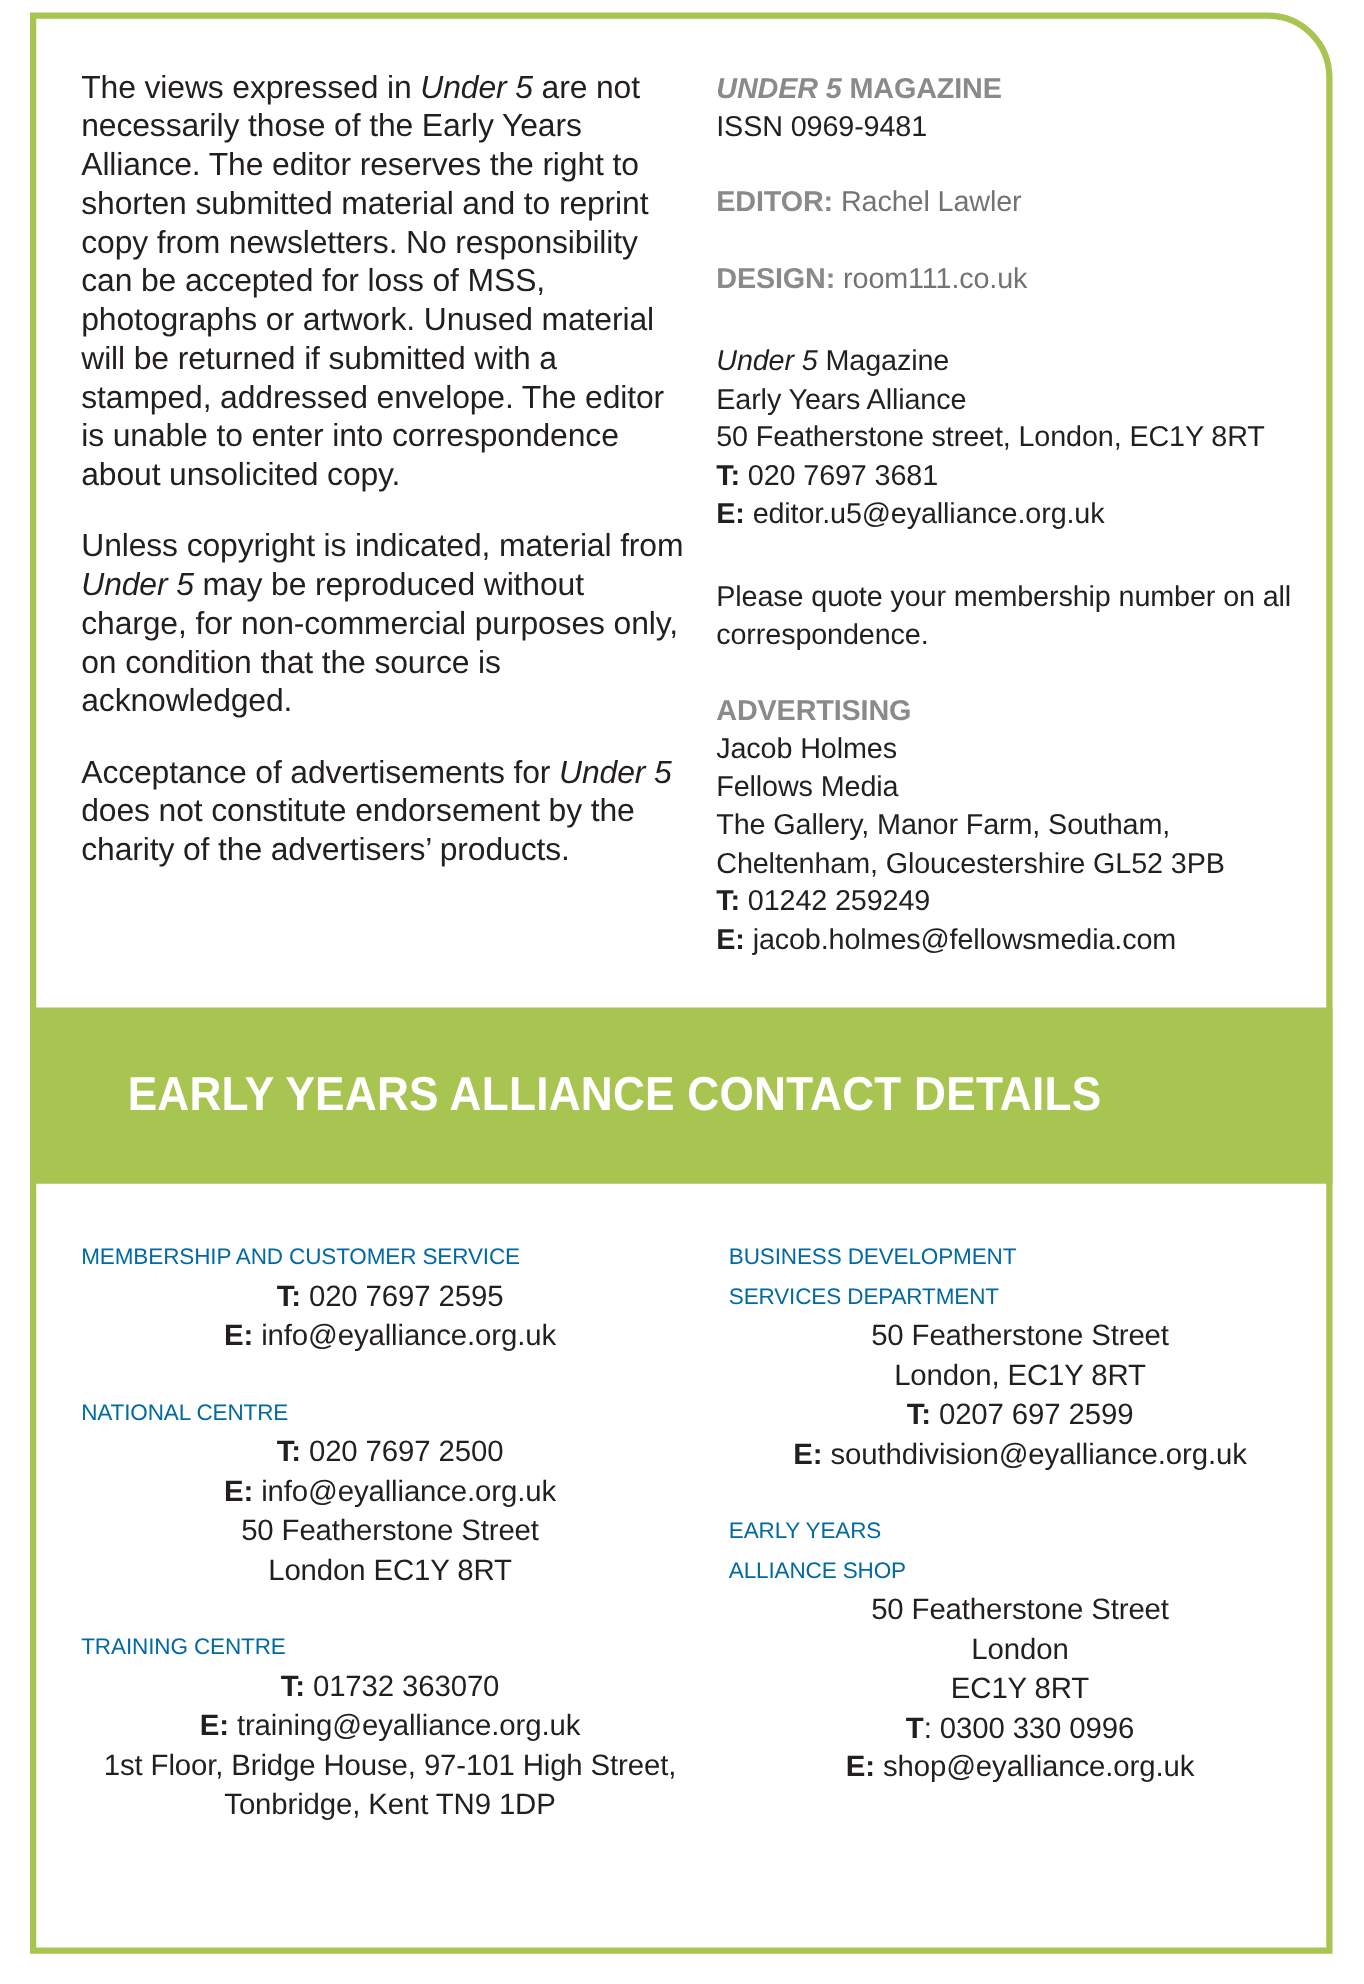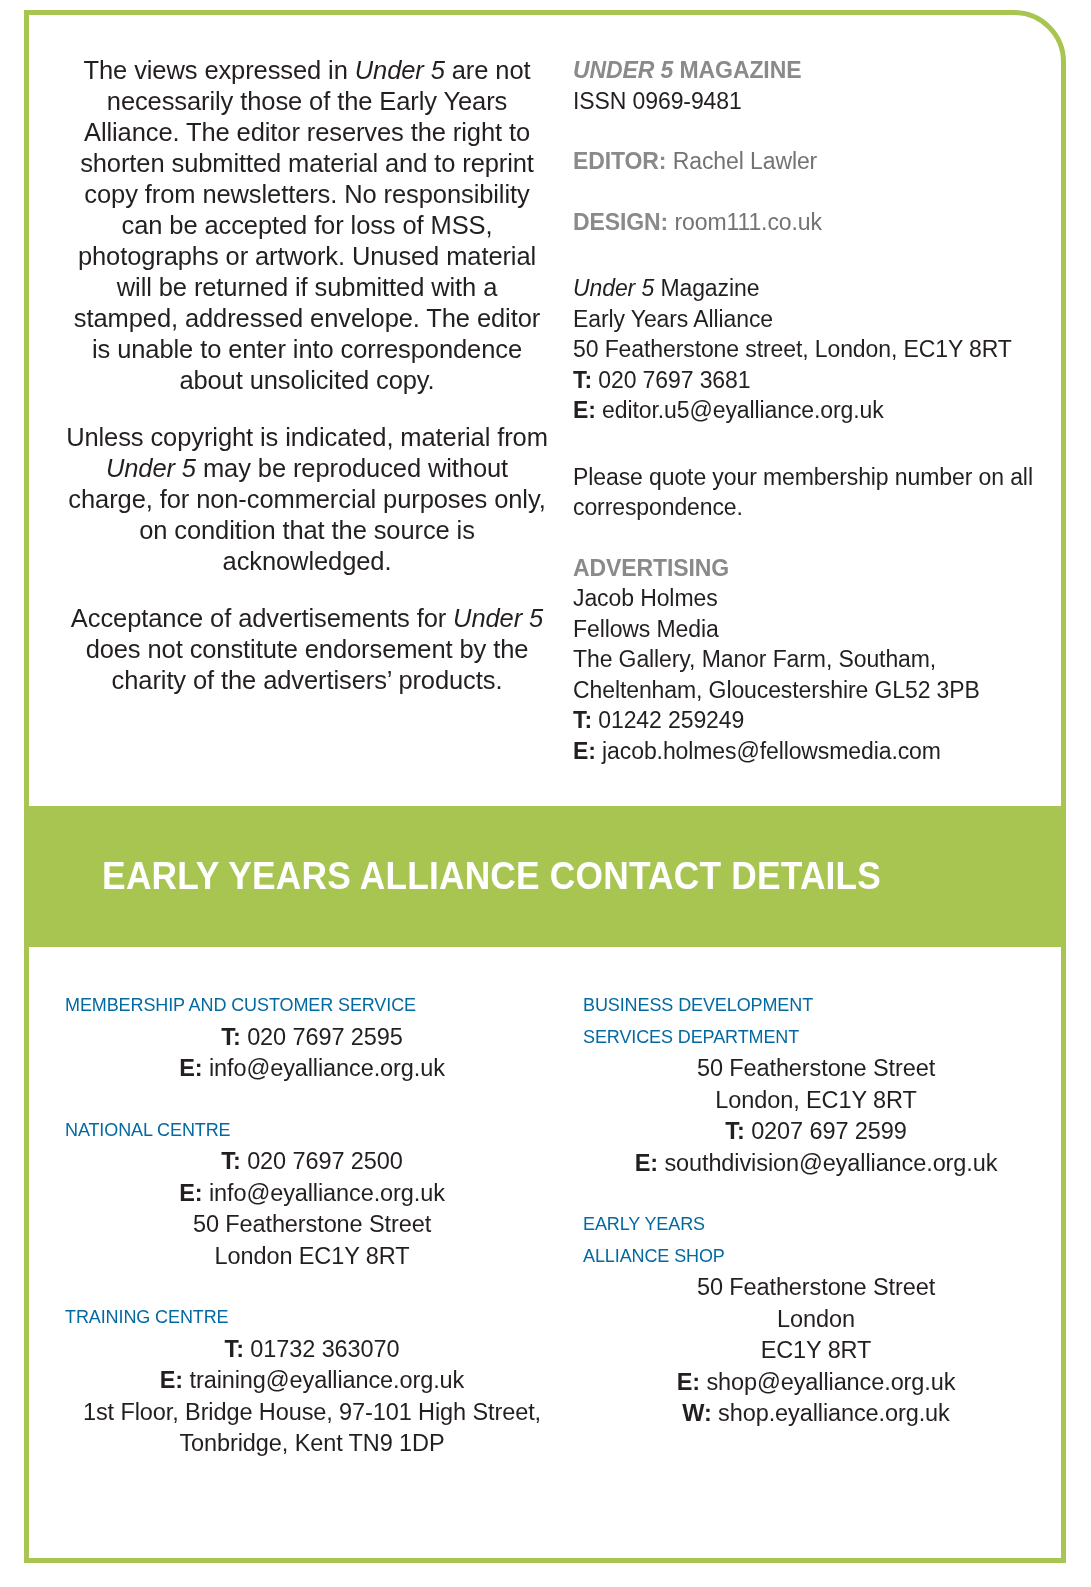--- a/index.html
+++ b/index.html
@@ -43,21 +43,20 @@
     width: 1032px;
     display: flex;
     box-sizing: border-box;
     padding: 40px 0 0 0;
   }
 
   .col-left {
     width: 520px;
     padding-left: 36px;
     box-sizing: border-box;
-    text-align: center;
   }
 
   .col-right {
     width: 500px;
     padding-left: 24px;
     box-sizing: border-box;
   }
 
   .body-text {
     font-size: 25.5px;
@@ -264,19 +263,19 @@
           <p class="c-line"><span>London, EC1Y 8RT</span></p>
           <p class="c-line"><span class="lbl">T:</span><span> 0207 697 2599</span></p>
           <p class="c-line"><span class="lbl">E:</span><span> southdivision@eyalliance.org.uk</span></p>
         </div>
         <div class="block">
           <p class="c-head">EARLY YEARS</p>
           <p class="c-head">ALLIANCE SHOP</p>
           <p class="c-line"><span>50 Featherstone Street</span></p>
           <p class="c-line"><span>London</span></p>
           <p class="c-line"><span>EC1Y 8RT</span></p>
+          <p class="c-line"><span class="lbl">T</span><span>: 0300 330 0996</span></p>
           <p class="c-line"><span class="lbl">E:</span><span> shop@eyalliance.org.uk</span></p>
-          <p class="c-line"><span class="lbl">W:</span><span> shop.eyalliance.org.uk</span></p>
         </div>
       </div>
   </div>
 
 </div>
 
 </body></html>

